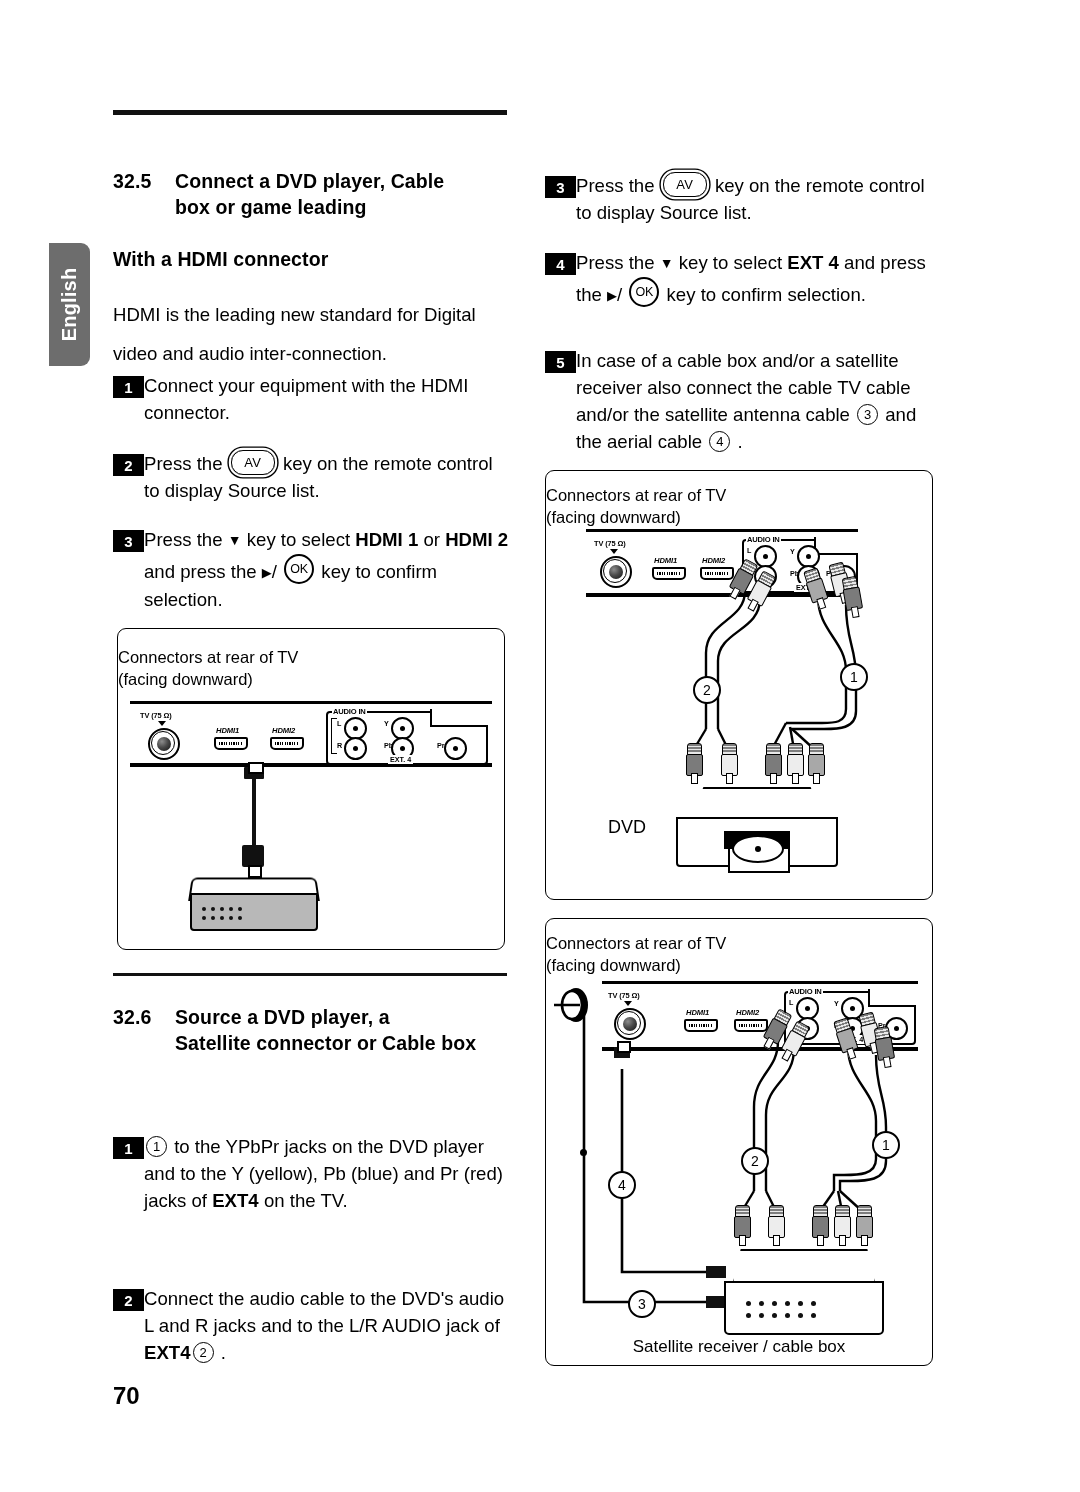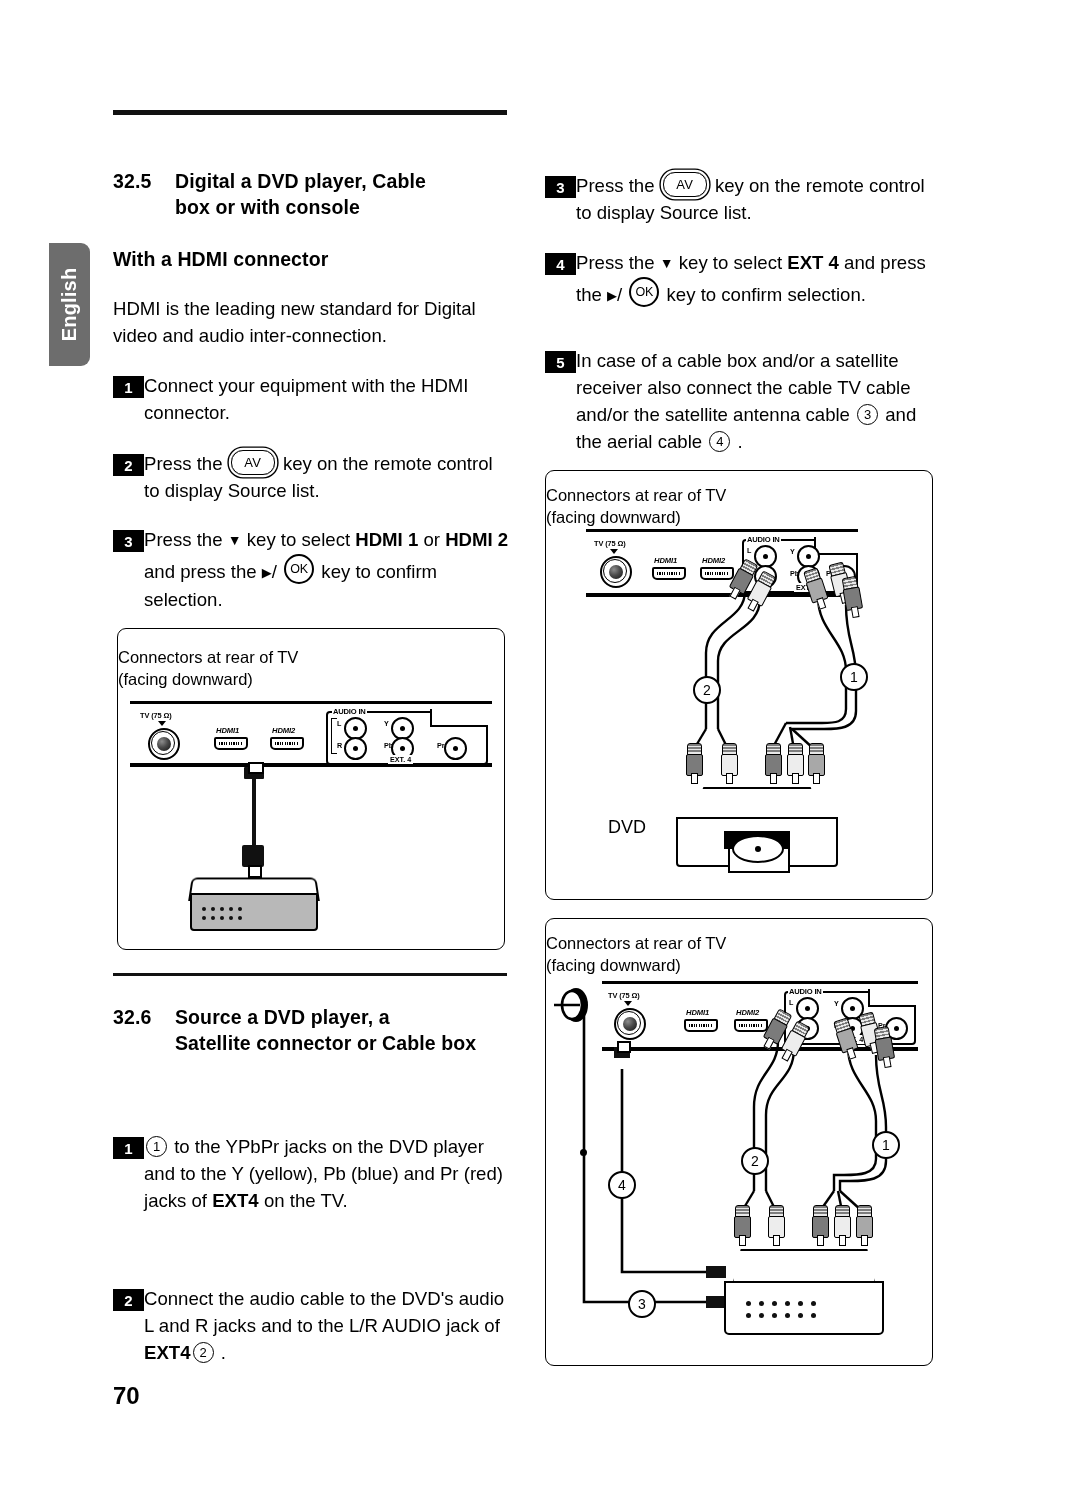--- a/index.html
+++ b/index.html
@@ -27,21 +27,21 @@
   .rule-thin{position:absolute;left:113px;top:973px;width:394px;height:3px;background:#111;}
 
   
   .sec-head{
     position:absolute;display:flex;font-weight:bold;font-size:19.5px;
     line-height:26px;letter-spacing:.1px;
   }
   .sec-num{width:62px;flex:0 0 62px;}
   .sec-title{flex:1;}
   .sub-head{position:absolute;font-weight:bold;font-size:19.5px;letter-spacing:.1px;}
-  .para{position:absolute;font-size:18.6px;line-height:27px;width:400px;}
+  .para{position:absolute;font-size:18.6px;line-height:39px;width:400px;}
 
   
   .step{position:absolute;display:flex;width:400px;}
   .step-num{
     flex:0 0 31px;width:22px;height:22px;margin-top:4px;
     background:#000;color:#fff;font-size:15px;font-weight:bold;
     display:flex;align-items:center;justify-content:center;
     font-family:"Liberation Sans", sans-serif;
   }
   .step-body{flex:1;font-size:18.6px;line-height:27px;}
@@ -170,22 +170,22 @@
   <div id="lang-tab">
     <div class="vtxt">English</div>
   </div>
 
   <div class="rule-thick"></div>
   <div class="rule-thin"></div>
 
   <div class="sec-head" style="left:113px;top:168px;width:400px;">
     <div class="sec-num">32.5</div>
     <div class="sec-title">
-      <span>Digital a DVD player, Cable</span><br>
-      <span>box or with console</span>
+      <span>Connect a DVD player, Cable</span><br>
+      <span>box or game leading</span>
     </div>
   </div>
 
   <div class="sub-head" style="left:113px;top:248px;">With a HDMI connector</div>
 
   <div class="para" style="left:113px;top:295px;">HDMI is the leading new standard for Digital video and audio inter-connection.</div>
 
   <div class="step" style="left:113px;top:372px;">
     <div class="step-num">1</div>
     <div class="step-body">Connect your equipment with the HDMI connector.</div>
@@ -567,15 +567,16 @@
         <div class="vent" style="left:85px;top:18px;width:5px;height:5px;"></div>
         <div class="vent" style="left:20px;top:30px;width:5px;height:5px;"></div>
         <div class="vent" style="left:33px;top:30px;width:5px;height:5px;"></div>
         <div class="vent" style="left:46px;top:30px;width:5px;height:5px;"></div>
         <div class="vent" style="left:59px;top:30px;width:5px;height:5px;"></div>
         <div class="vent" style="left:72px;top:30px;width:5px;height:5px;"></div>
         <div class="vent" style="left:85px;top:30px;width:5px;height:5px;"></div>
       </div>
     </div>
 
+    <div style="position:absolute;left:0;right:0;top:418px;text-align:center;font-size:17px;">Satellite receiver / cable box</div>
   </div>
 
 </div>
 
 </body></html>

